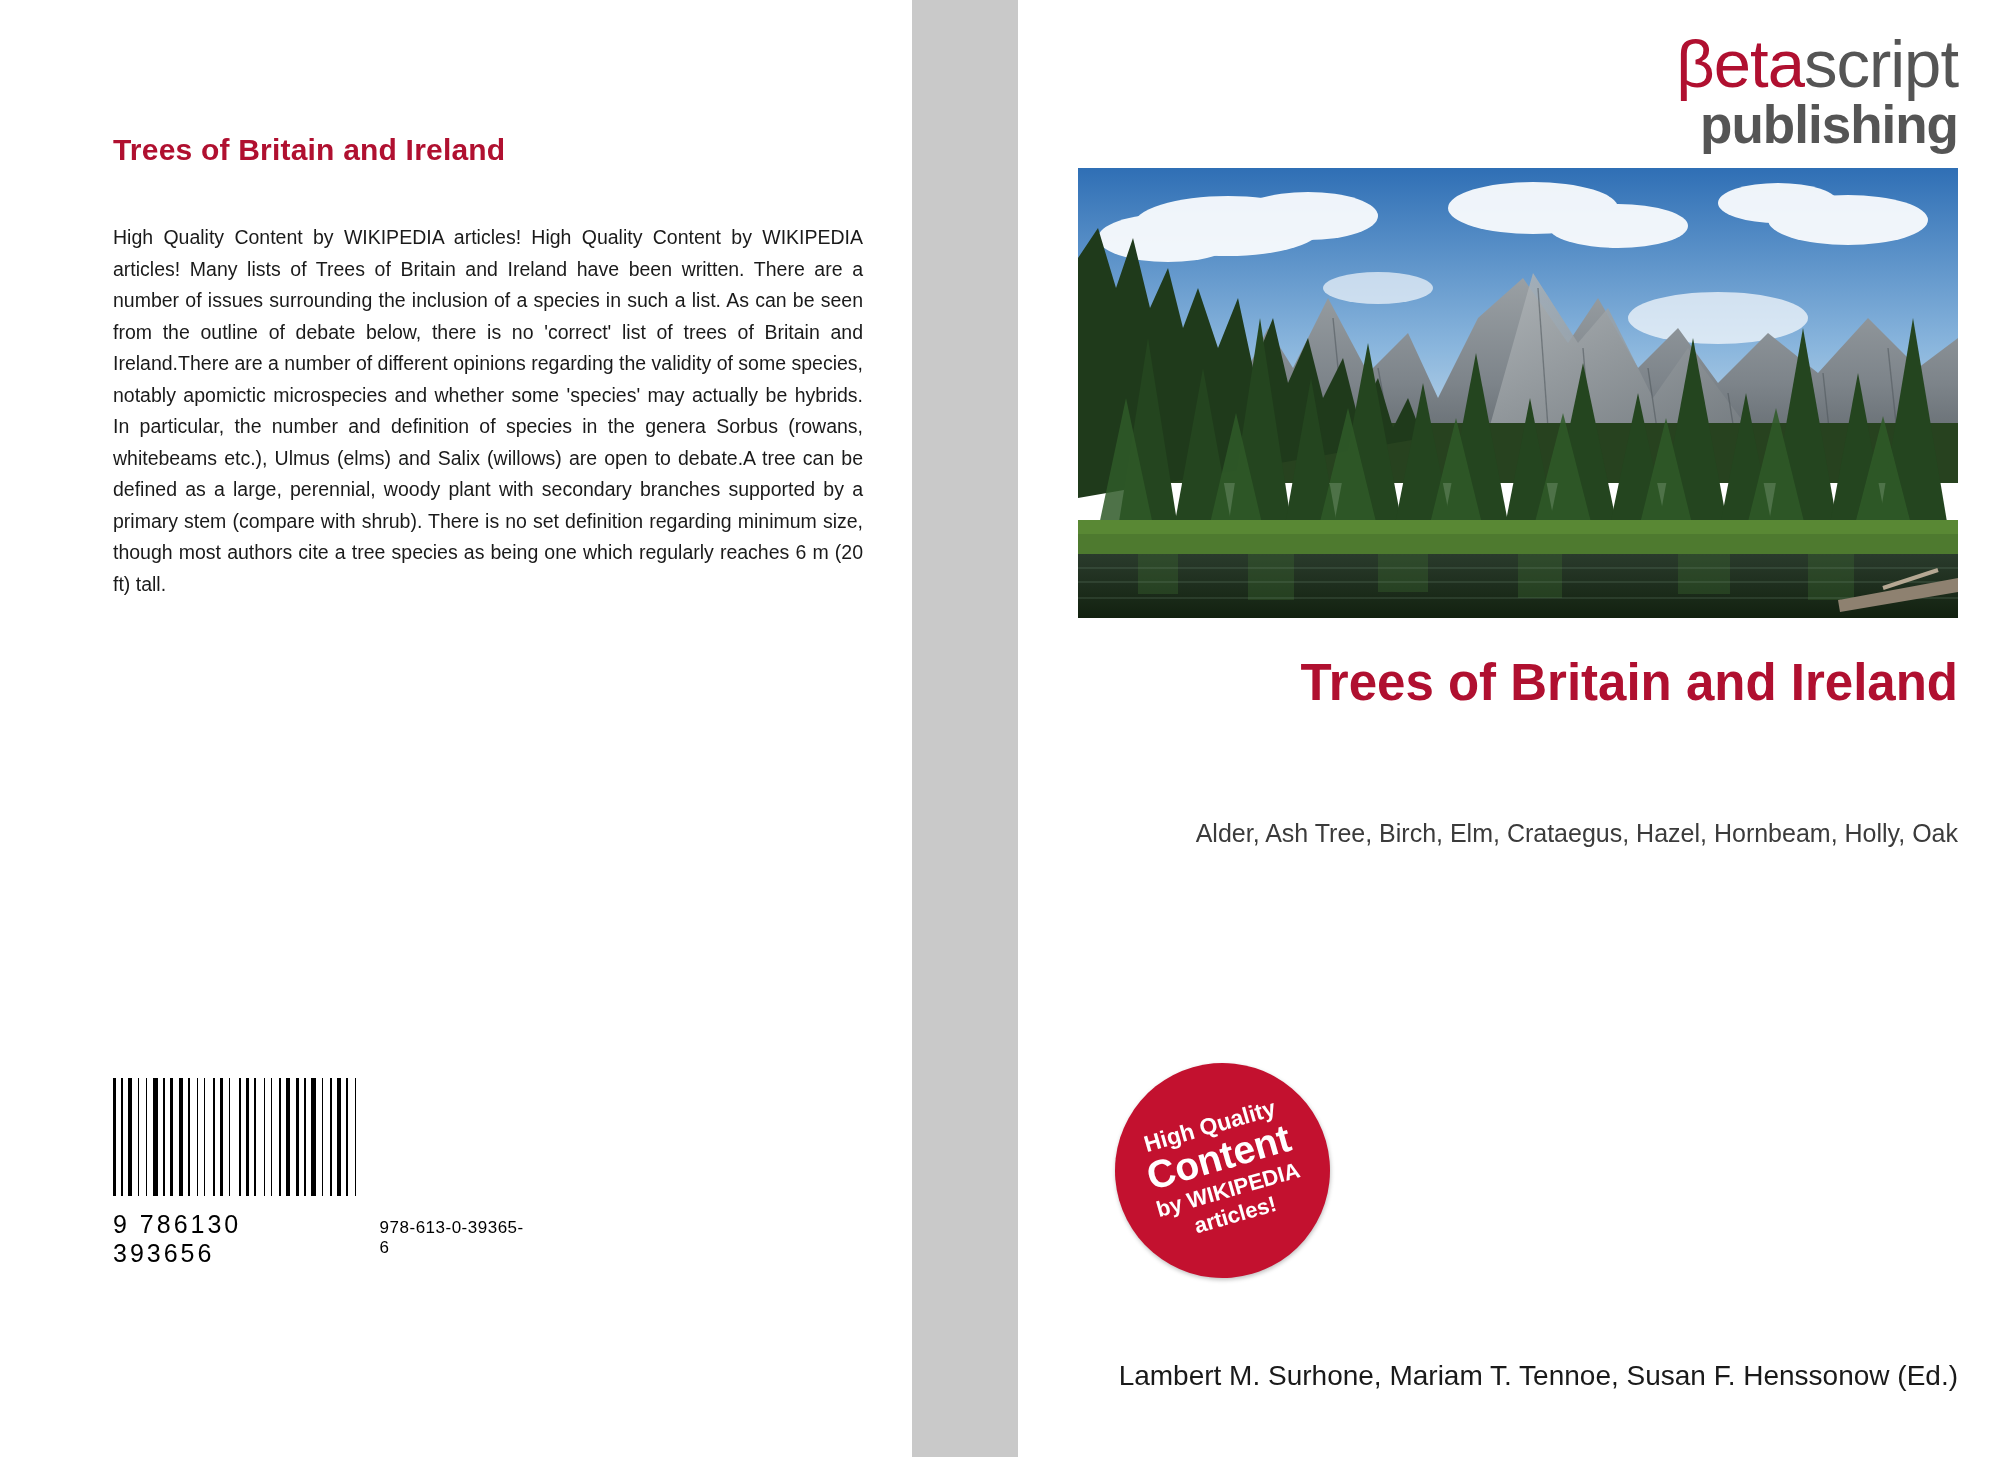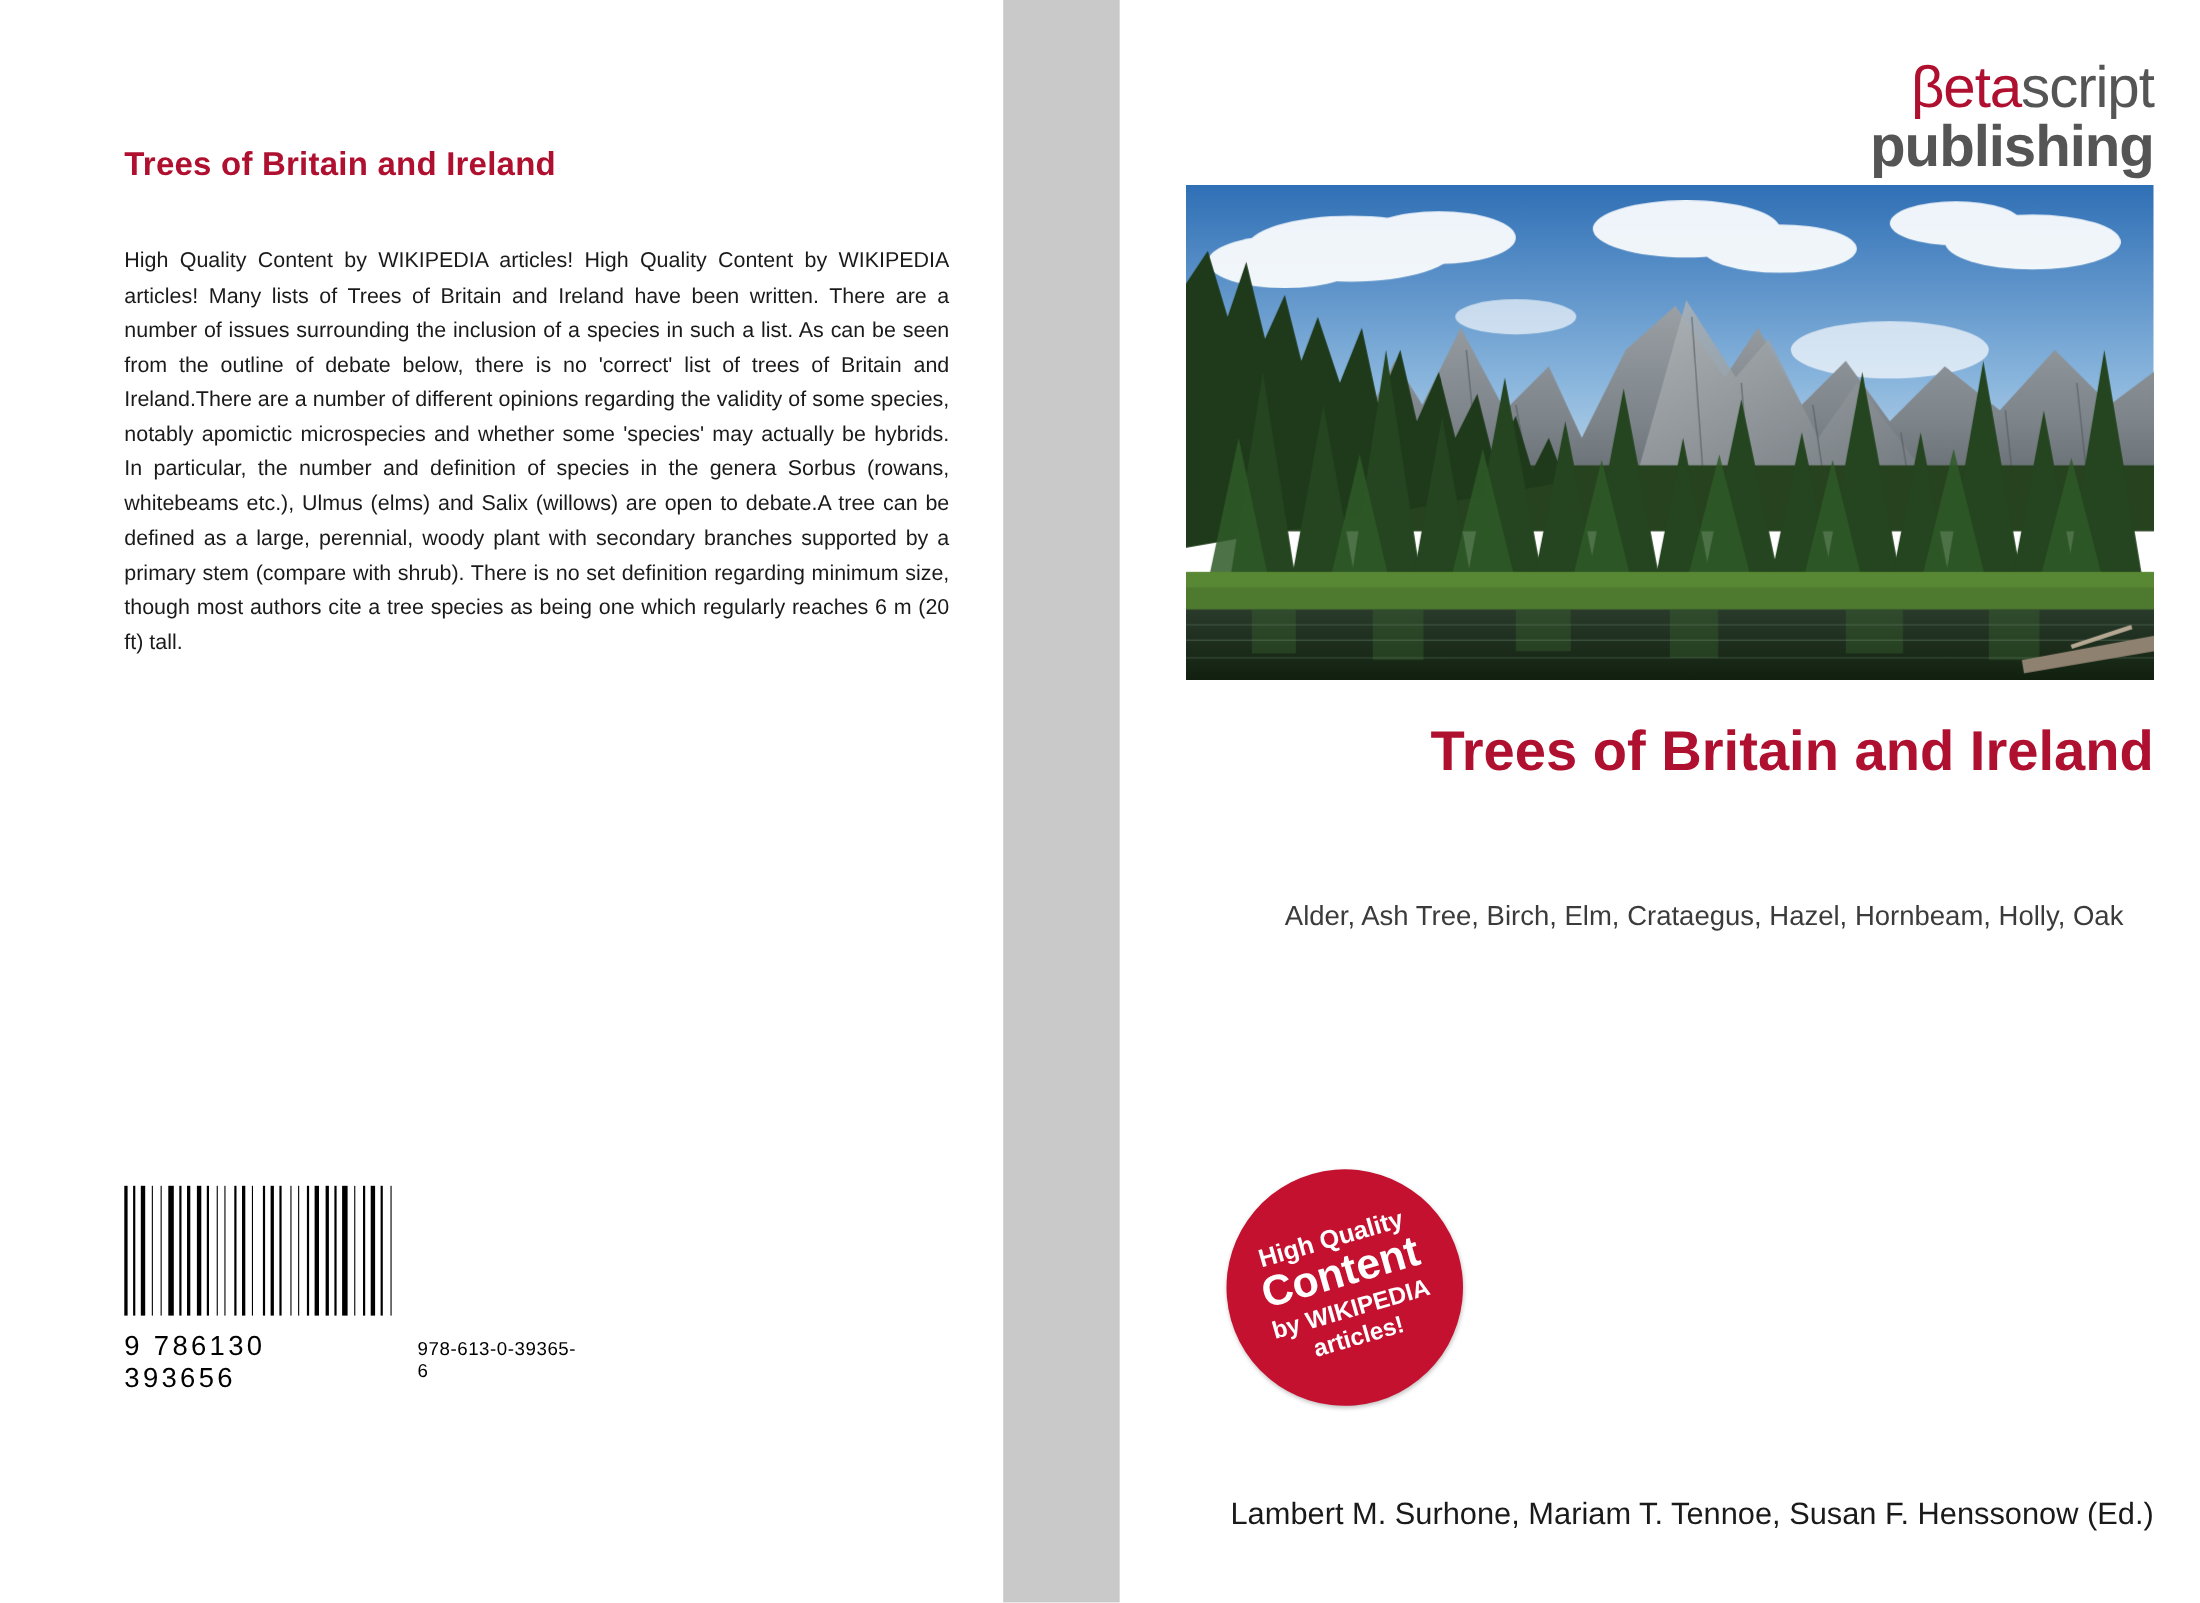--- a/index.html
+++ b/index.html
@@ -95,24 +95,23 @@
     overflow: hidden;
   }
   .logo {
     position: absolute;
     right: 42px;
     top: 30px;
     text-align: right;
     line-height: 1.02;
   }
   .logo .l1 {
-    font-size: 53px;
+    font-size: 67px;
     color: #555555;
     letter-spacing: -1px;
-    margin-top: 23px;
   }
   .logo .l1 .beta { color: #b01030; }
   .logo .l2 {
     font-size: 53px;
     color: #555555;
     letter-spacing: -1px;
     font-weight: bold;
   }
   
   .watermark {
@@ -148,20 +147,21 @@
     font-weight: bold;
     color: #b01030;
     line-height: 1.28;
     z-index: 3;
   }
   .front-sub {
     position: absolute;
     right: 42px;
     top: 815px;
     width: 790px;
+    text-align: right;
     font-size: 25px;
     color: #3b3b3b;
     line-height: 1.45;
     z-index: 3;
   }
   .authors {
     position: absolute;
     right: 42px;
     bottom: 60px;
     width: 880px;

